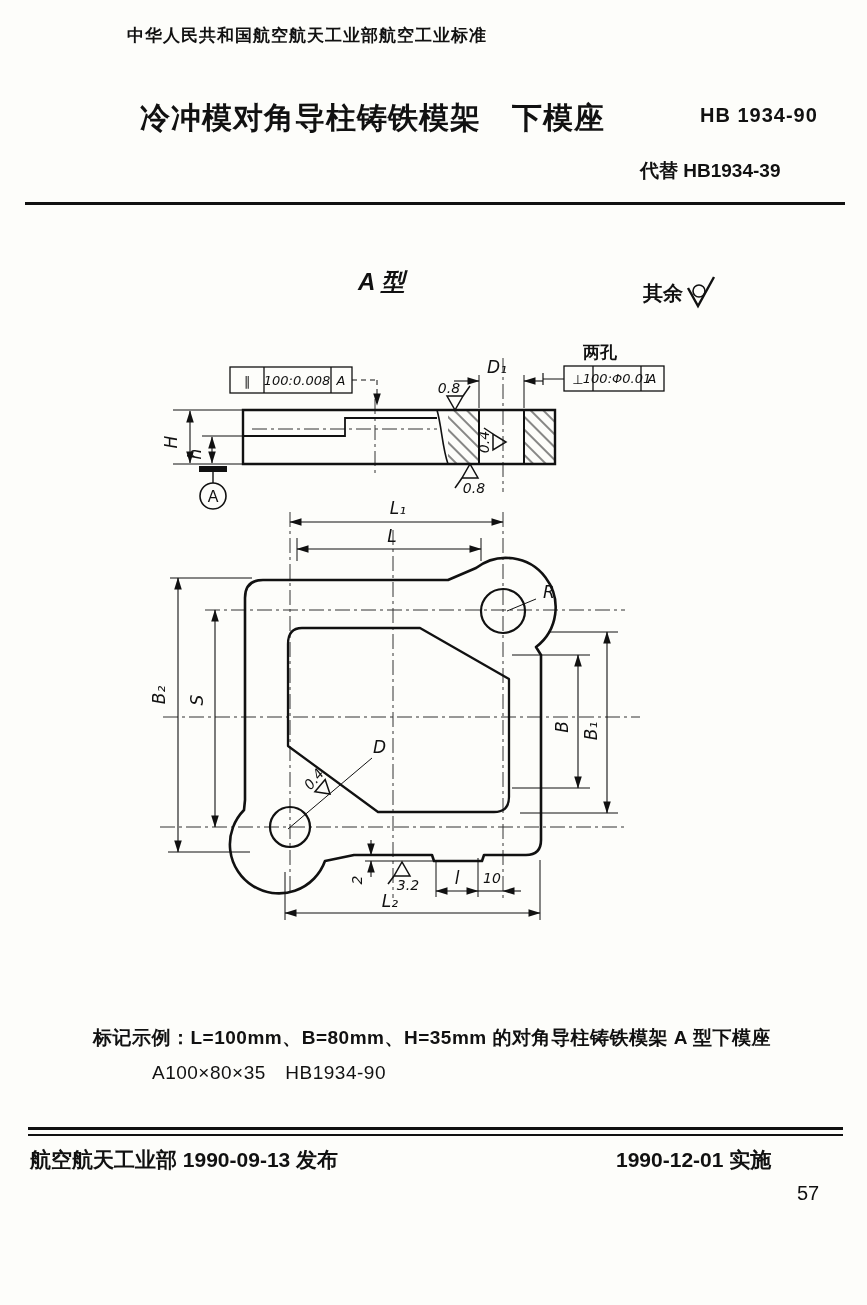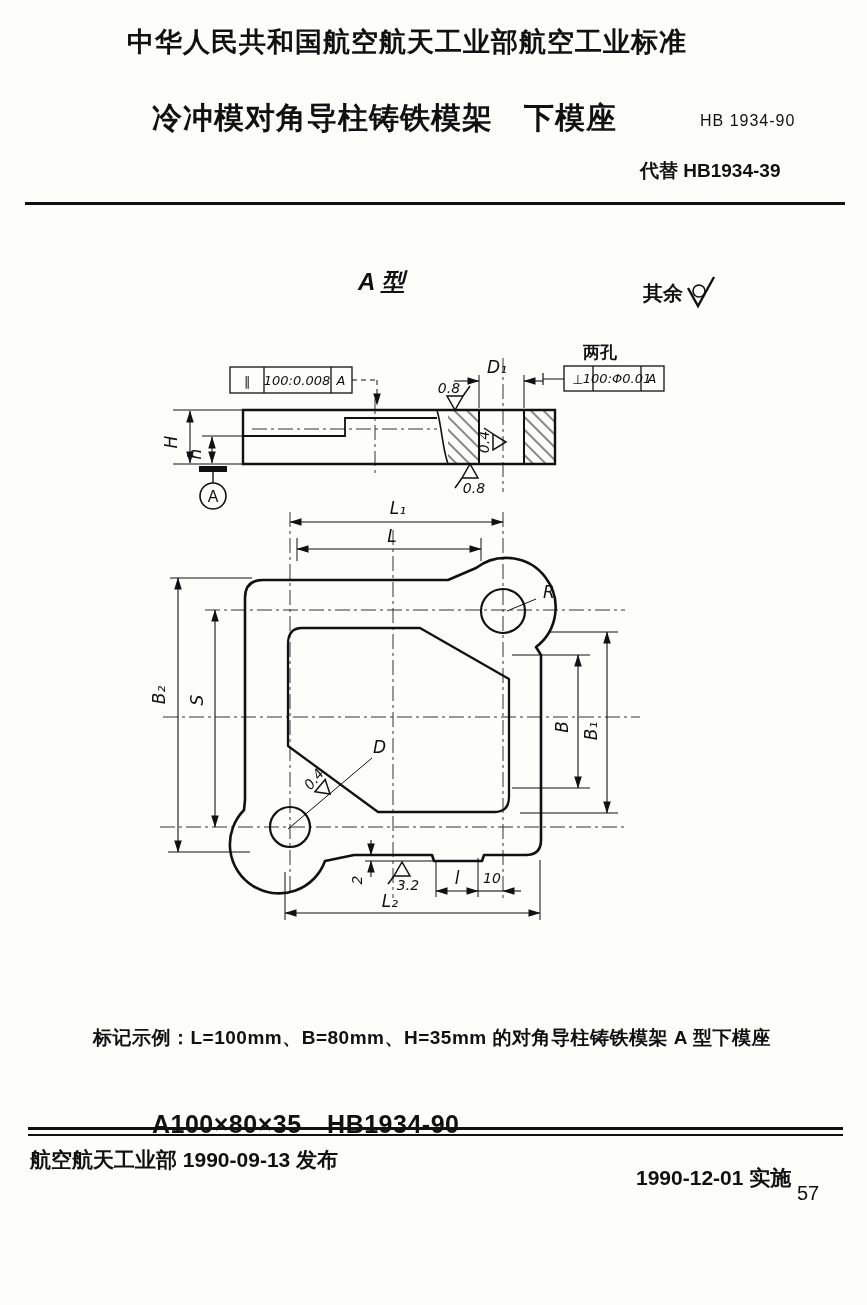--- a/index.html
+++ b/index.html
@@ -2,31 +2,31 @@
 <html><head>
 <meta charset="utf-8">
 <style>
   html,body{margin:0;padding:0;}
   body{
     width:867px;height:1305px;position:relative;overflow:hidden;
     background:#fdfdfa;color:#111;
     font-family:"Liberation Sans","DejaVu Sans",sans-serif;
   }
   .abs{position:absolute;white-space:nowrap;}
-  .org-line{left:127px;top:24px;font-size:27px;font-weight:bold;letter-spacing:1px;}
-  .doc-title{left:152px;top:98px;font-size:30px;font-weight:bold;letter-spacing:1px;}
-  .std-code{left:700px;top:112px;font-size:16px;font-weight:normal;letter-spacing:1px;}
+  .org-line{left:127px;top:24px;font-size:17px;font-weight:bold;letter-spacing:1px;}
+  .doc-title{left:140px;top:98px;font-size:30px;font-weight:bold;letter-spacing:1px;}
+  .std-code{left:700px;top:104px;font-size:20px;font-weight:bold;letter-spacing:1px;}
   .replaces{left:640px;top:158px;font-size:19px;font-weight:bold;}
   .rule-top{left:25px;top:202px;width:820px;height:3px;background:#111;}
   .rule-f1{left:28px;top:1127px;width:815px;height:3px;background:#111;}
   .rule-f2{left:28px;top:1134px;width:815px;height:2px;background:#111;}
   .example1{left:93px;top:1025px;font-size:19px;font-weight:bold;letter-spacing:.5px;}
-  .example2{left:152px;top:1060px;font-size:25px;font-weight:bold;letter-spacing:.5px;margin-top:48px;}
+  .example2{left:152px;top:1060px;font-size:19px;font-weight:normal;letter-spacing:.5px;}
   .foot-issued{left:30px;top:1146px;font-size:21px;font-weight:bold;}
-  .foot-impl{left:636px;top:1146px;font-size:21px;font-weight:bold;margin-top:18px;}
+  .foot-impl{left:616px;top:1146px;font-size:21px;font-weight:bold;}
   .foot-page{left:797px;top:1182px;font-size:20px;}
   svg{position:absolute;left:0;top:0;}
   svg text{fill:#111;}
   .dim{font-style:italic;font-size:17px;font-family:"DejaVu Sans",sans-serif;}
   .dimsm{font-style:italic;font-size:14px;font-family:"DejaVu Sans",sans-serif;}
   .frametxt{font-style:italic;font-size:13px;font-family:"DejaVu Sans",sans-serif;}
   .cjk{font-size:17px;font-weight:bold;}
 </style>
 </head>
 <body>

